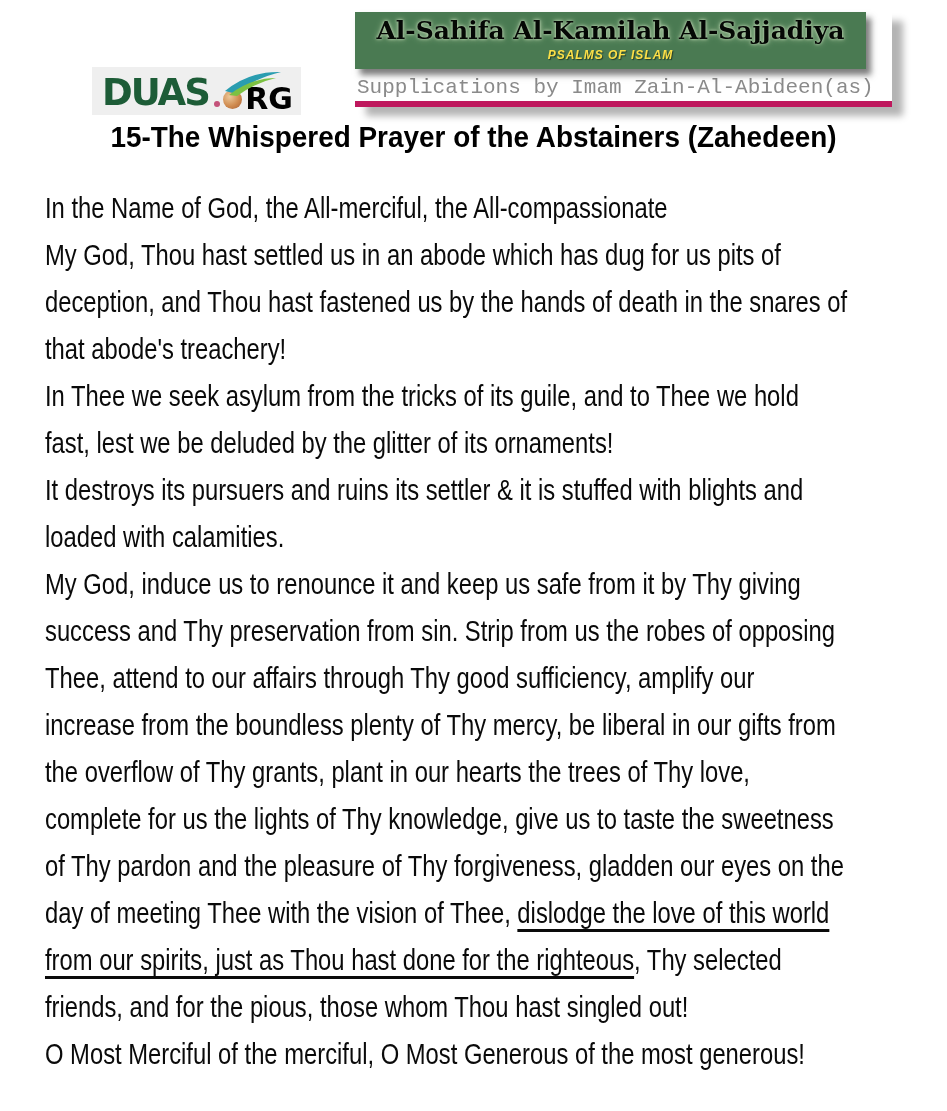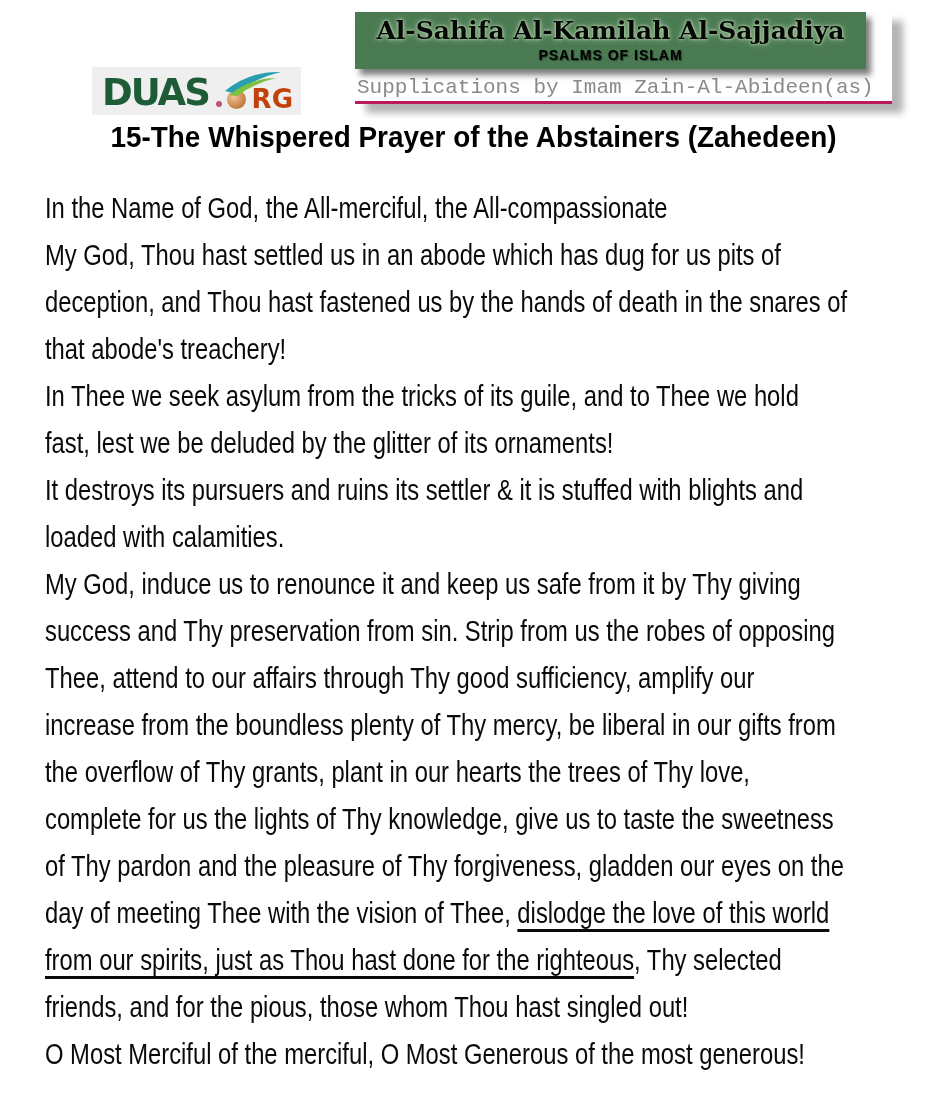--- a/index.html
+++ b/index.html
@@ -30,22 +30,22 @@
     width: 6px; height: 6px; border-radius: 50%;
     background: #c4527a; margin: 0 1px 3px 3px; flex: 0 0 auto;
   }
   .logo-sphere {
     width: 19px; height: 19px; border-radius: 50%;
     background: radial-gradient(circle at 35% 35%, #ecc89a, #cf8a4e 55%, #a55c33);
     margin: 0 1px 1px 0; flex: 0 0 auto;
   }
   .logo-rg {
     font-family: "DejaVu Sans", sans-serif;
-    font-weight: bold; font-size: 26px; line-height: 22px;
-    letter-spacing: 0px; color: #c2410c;
+    font-weight: bold; font-size: 30px; line-height: 22px;
+    letter-spacing: 0px; color: #000000;
   }
   .logo-swoosh { position: absolute; right: 18px; top: 2px; }
 
   
   .banner {
     position: absolute; left: 355px; top: 12px;
     width: 537px;
     background: #ffffff;
     box-shadow: 11px 9px 7px #b4b4b4;
   }
@@ -58,33 +58,33 @@
   }
   .banner-title {
     font-family: "DejaVu Serif", serif;
     font-weight: bold; font-size: 25px; line-height: 30px;
     color: #050805; letter-spacing: 0px;
     text-shadow: 0 0 3px #cfe4c4, 0 0 6px #a9c89d;
     white-space: nowrap;
   }
   .banner-subtitle {
     font-family: "Liberation Sans", sans-serif;
-    font-weight: bold;
-    font-size: 14px; line-height: 18px;
-    color: #000000; letter-spacing: 1px;
+    font-style: italic; font-weight: bold;
+    font-size: 12px; line-height: 18px;
+    color: #fde047; letter-spacing: 1px;
     text-shadow: 1px 1px 1px rgba(0,0,0,0.5);
   }
   .banner-tagline {
     position: relative; z-index: 1;
     width: 537px;
     font-family: "Liberation Mono", "DejaVu Sans Mono", monospace;
     font-size: 21px; color: #8a8a8a;
     padding: 7px 0 2px 2px;
     white-space: nowrap;
-    border-bottom: 3px solid #be185d;
+    border-bottom: 6px solid #be185d;
   }
 
   
   .page-title {
     position: absolute; left: 0; top: 120px; width: 947px;
     text-align: center;
     font-weight: bold; font-size: 30px;
     white-space: nowrap;
     transform: scaleX(0.93); transform-origin: 50% 50%;
     color: #000;

